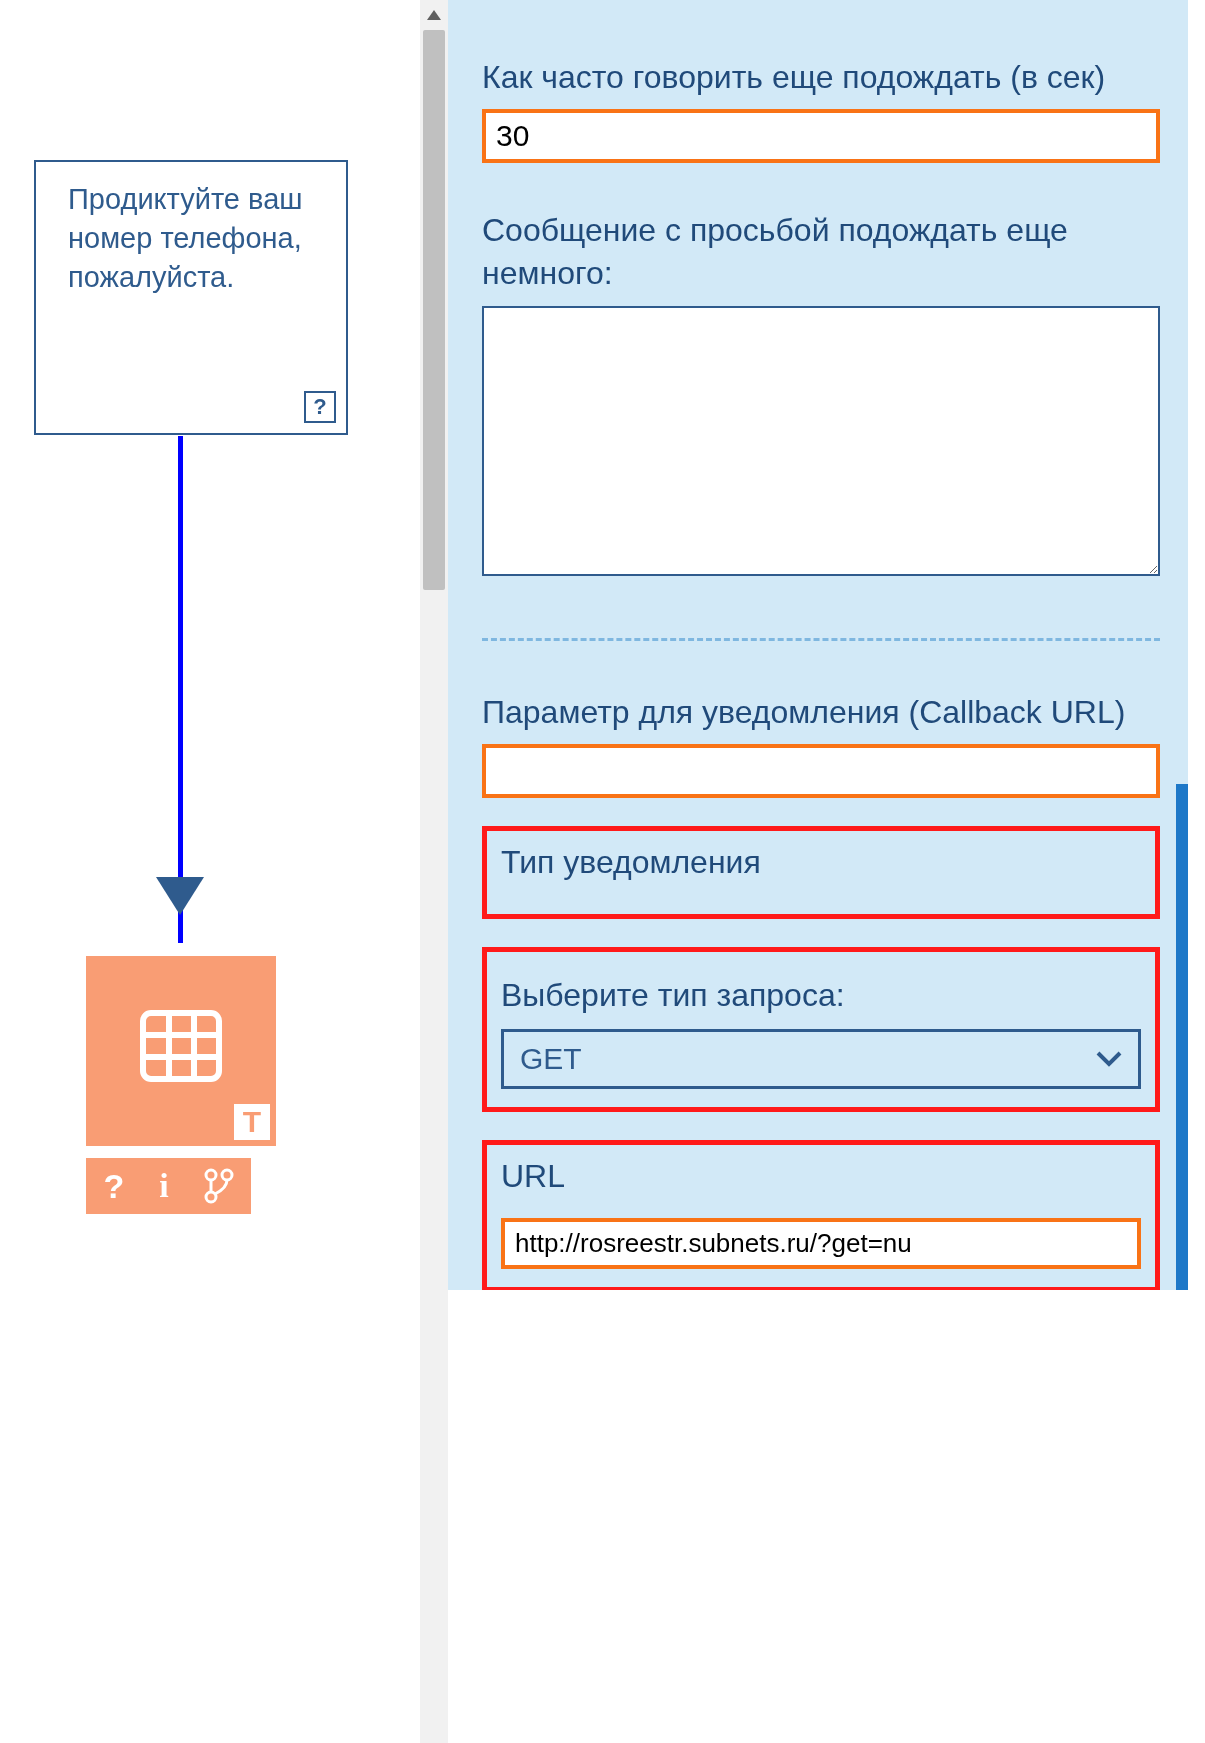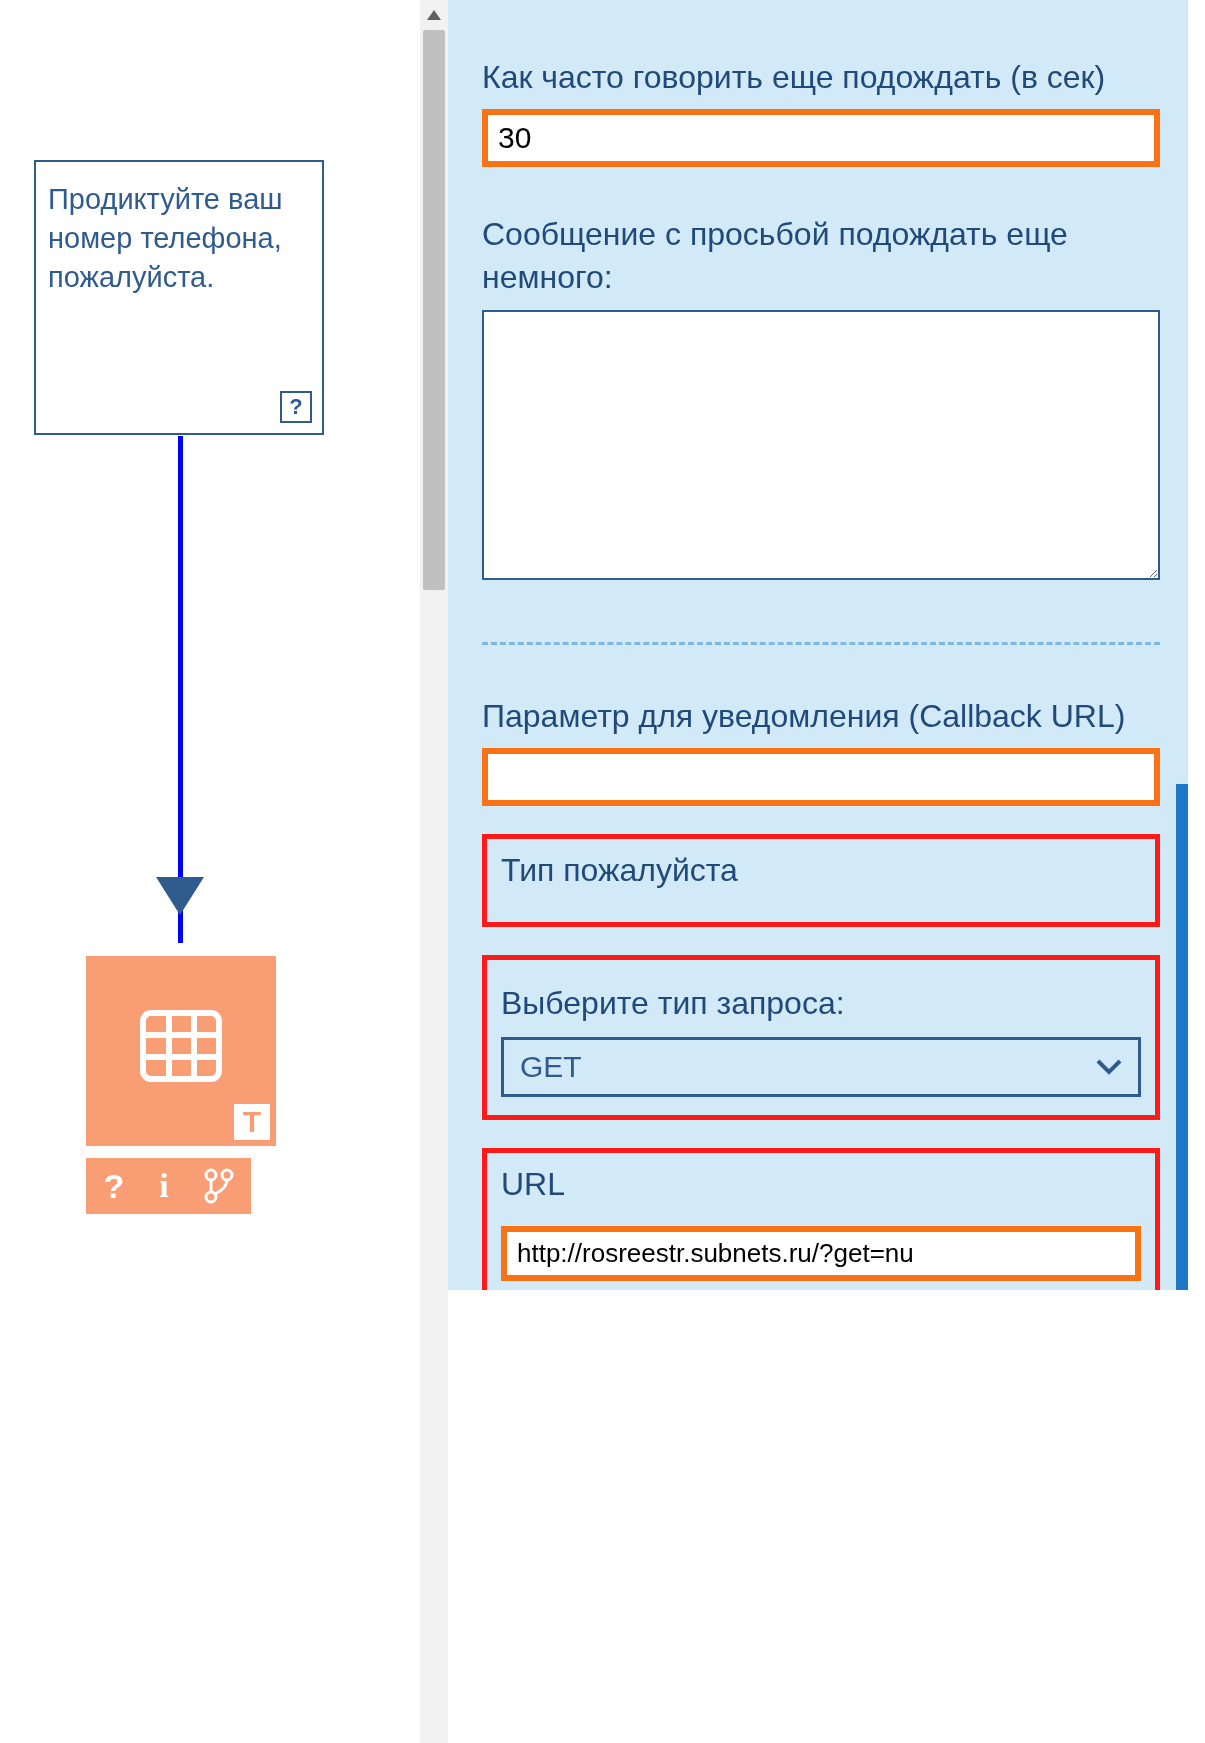--- a/index.html
+++ b/index.html
@@ -1,37 +1,37 @@
 <!DOCTYPE html>
 <html><head>
 <meta charset="utf-8">
 <style>
   html,body{margin:0;padding:0;font-family:Arial,Helvetica,sans-serif;}
   body{width:1205px;height:1743px;overflow:hidden;background:#fff;position:relative;}
   .canvas{position:absolute;left:0;top:0;width:448px;height:1743px;background:#fff;}
-  .node{position:absolute;left:34px;top:160px;width:290px;height:275px;border:2px solid #2f5b8d;background:#fff;box-sizing:border-box;padding:18px 12px;}
+  .node{position:absolute;left:34px;top:160px;width:314px;height:275px;border:2px solid #2f5b8d;background:#fff;box-sizing:border-box;padding:18px 32px;}
   .node-text{color:#2f5b8d;font-size:29px;line-height:1.35;}
   .node-help{position:absolute;right:10px;bottom:10px;width:28px;height:28px;border:2px solid #2f5b8d;display:flex;align-items:center;justify-content:center;color:#2f5b8d;font-weight:bold;font-size:22px;}
   .edge-line{position:absolute;left:178px;top:436px;width:0;height:507px;border-left:5px solid #0000ff;}
   .edge-arrow{position:absolute;left:156px;top:877px;width:0;height:0;border-left:24px solid transparent;border-right:24px solid transparent;border-top:38px solid #2f5b8d;}
   .data-node{position:absolute;left:86px;top:956px;width:190px;height:190px;background:#f99d74;box-sizing:border-box;}
   .grid-icon{position:absolute;left:54px;top:54px;}
   .grid-icon svg{display:block;}
   .t-badge{position:absolute;right:6px;bottom:6px;width:36px;height:36px;background:#fff;color:#f99d74;font-weight:bold;font-size:30px;display:flex;align-items:center;justify-content:center;}
   .node-toolbar{position:absolute;left:86px;top:1158px;width:165px;height:56px;background:#f99d74;display:flex;align-items:center;justify-content:space-around;}
   .node-toolbar svg{display:block;}
   .gutter{position:absolute;left:420px;top:0;width:28px;height:1743px;background:#f1f1f1;}
   .scrollbar{position:absolute;left:420px;top:0;width:28px;height:1743px;}
   .scroll-up{position:absolute;top:0;left:0;width:28px;height:30px;display:flex;align-items:center;justify-content:center;color:#555;font-size:18px;}
   .scroll-thumb{position:absolute;top:30px;left:3px;width:22px;height:560px;background:#c0c0c0;border-radius:2px;}
   .panel{position:absolute;left:448px;top:0;width:740px;height:1290px;background:#d2e9f7;box-sizing:border-box;padding:0 28px 0 34px;overflow:hidden;}
   .panel-inner{position:relative;height:100%;}
   .panel-accent{position:absolute;right:-28px;top:756px;width:12px;height:987px;background:#1e78c8;}
   .label{color:#204a7a;font-size:32px;line-height:1.35;margin:0 0 10px 0;}
-  .field-input{width:100%;box-sizing:border-box;border:6px solid #f97316;background:#fff;font-size:30px;color:#000;padding:6px 10px;font-family:inherit;}
+  .field-input{width:100%;box-sizing:border-box;border:4px solid #f97316;background:#fff;font-size:30px;color:#000;padding:6px 10px;font-family:inherit;}
   .field-textarea{width:100%;box-sizing:border-box;border:2px solid #2f5b8d;background:#fff;height:270px;resize:both;font-size:28px;padding:8px;font-family:inherit;}
   .divider{border:none;border-top:3px dashed #7fb7e0;margin:0;}
   .select{width:100%;box-sizing:border-box;border:3px solid #2f5b8d;background:#d2e9f7;height:60px;display:flex;align-items:center;justify-content:space-between;padding:0 16px;color:#2f5b8d;font-size:30px;cursor:pointer;}
   .chev{color:#2f5b8d;}
   .chev svg{display:block;}
   .hl{border:5px solid #ff1a1a;padding:10px 14px 18px 14px;margin-top:28px;}
   .group{margin-top:28px;}
   .first-group{padding-top:28px;}
 </style>
 </head>
@@ -101,21 +101,21 @@
     </div>
 
     <hr class="divider" style="margin-top:58px;">
 
     <div class="group" style="margin-top:50px;">
       <p class="label">Параметр для уведомления (Callback URL)</p>
       <input class="field-input" type="text" value="" style="">
     </div>
 
     <div class="hl">
-      <p class="label" style="margin-bottom:12px;">Тип пожалуйста</p>
+      <p class="label" style="margin-bottom:12px;">Тип уведомления</p>
     </div>
 
     <div class="hl">
       <p class="label" style="margin-bottom:12px;margin-top:12px;">Выберите тип запроса:</p>
       <div class="select">
         <span>GET</span>
         <span class="chev">
           <svg width="26" height="16" viewBox="0 0 26 16">
               <polyline points="2,2 13,13 24,2" fill="none" stroke="#2f5b8d" stroke-width="4"></polyline>
             </svg>

